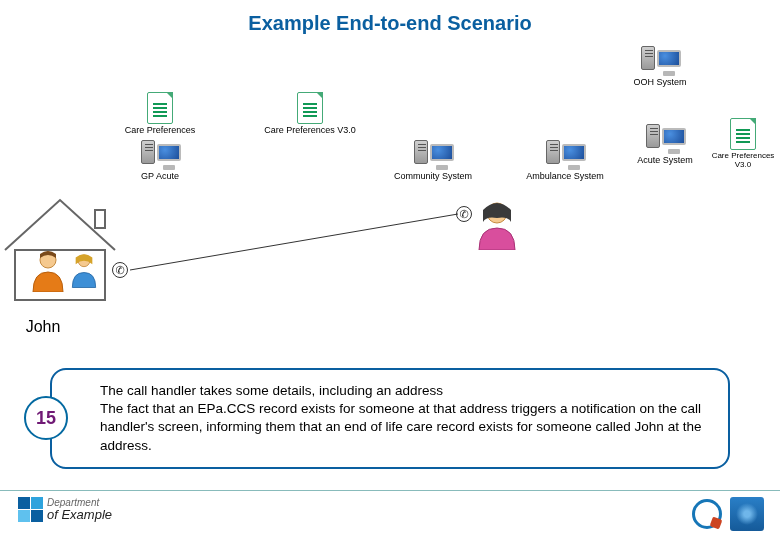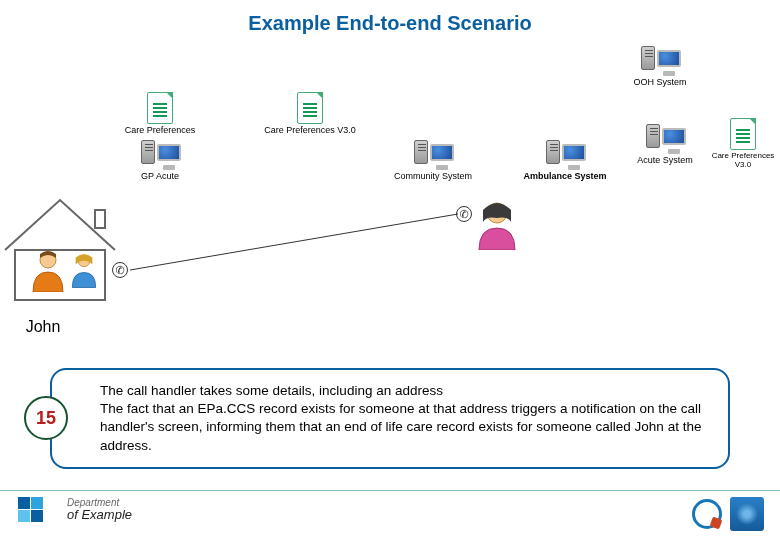--- a/index.html
+++ b/index.html
@@ -80,31 +80,31 @@
   
   .callout {
     position:absolute; left:50px; top:368px; width:680px;
     border:2px solid #0a5fa0; border-radius:16px;
     padding:12px 14px 12px 48px;
     font-size:13.5px; line-height:1.35;
     background:#fff;
   }
   .callout .num-badge {
     position:absolute; left:-28px; top:50%; transform:translateY(-50%);
-    width:44px; height:44px; border:2px solid #14532d; border-radius:50%;
-    background:#fff; color:#b91c1c; font-weight:bold; font-size:18px;
+    width:44px; height:44px; border:2px solid #0369a1; border-radius:50%;
+    background:#fff; color:#701a75; font-weight:bold; font-size:18px;
     display:flex; align-items:center; justify-content:center;
   }
   
   .footer {
     position:absolute; bottom:6px; left:0; width:100%;
     border-top:1px solid #8bb; height:44px;
   }
   .dh-logo {
-    position:absolute; left:18px; top:6px; display:flex; align-items:center; gap:24px;
+    position:absolute; left:18px; top:6px; display:flex; align-items:center; gap:4px;
     font-size:12px; color:#333; font-style:italic;
   }
   .dh-logo .sq { display:grid; grid-template-columns:repeat(2,12px); grid-template-rows:repeat(2,12px); gap:1px; }
   .dh-logo .sq span { background:#0a5fa0; }
   .dh-logo .sq span:nth-child(2){background:#2ea3dd;}
   .dh-logo .sq span:nth-child(3){background:#5fc1ee;}
   .dh-logo .txt { line-height:1; }
   .dh-logo .txt .d { font-size:10px; display:block; font-style:italic; color:#666;}
   .dh-logo .txt .h { font-size:13px; display:block; color:#222;}
   .right-logos {
@@ -166,21 +166,21 @@
 
   <div class="node" style="left:378px; top:140px; width:110px;">
     <div class="server-monitor">
         <div class="tower"></div>
         <div class="mon"></div>
         <div class="base"></div>
       </div>
     <div class="label">Community System</div>
   </div>
 
-  <div class="node" style="left:510px; top:140px; width:110px;font-weight:bold;">
+  <div class="node" style="left:510px; top:140px; width:110px;">
     <div class="server-monitor">
         <div class="tower"></div>
         <div class="mon"></div>
         <div class="base"></div>
       </div>
     <div class="label">Ambulance System</div>
   </div>
 
   <div class="node" style="left:620px; top:124px; width:90px;">
     <div class="server-monitor">

